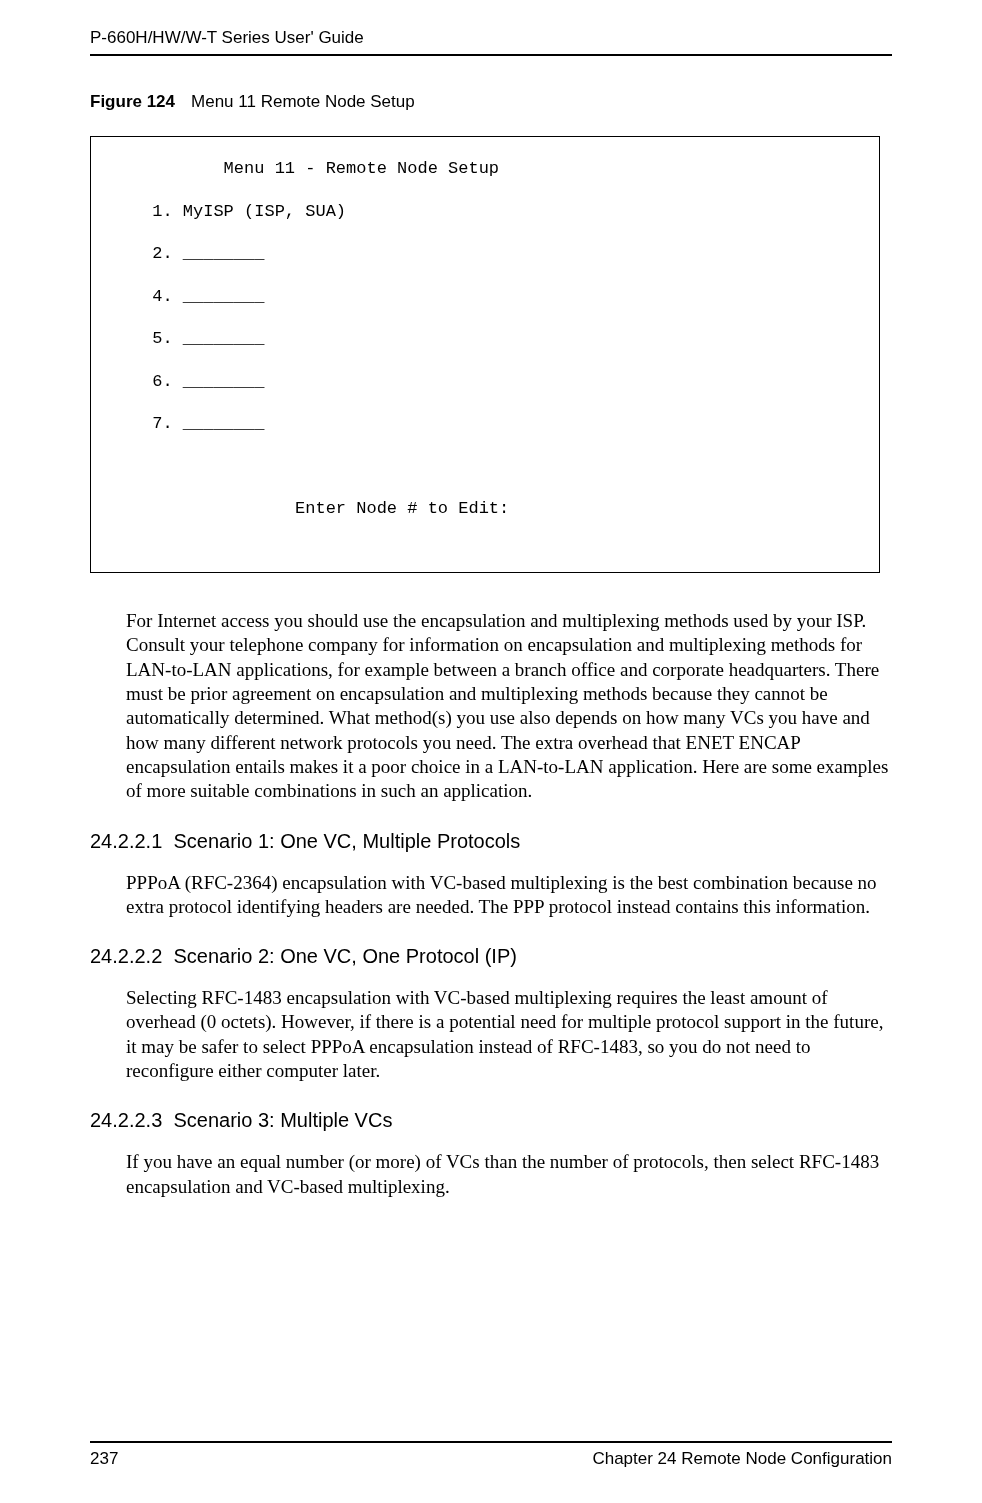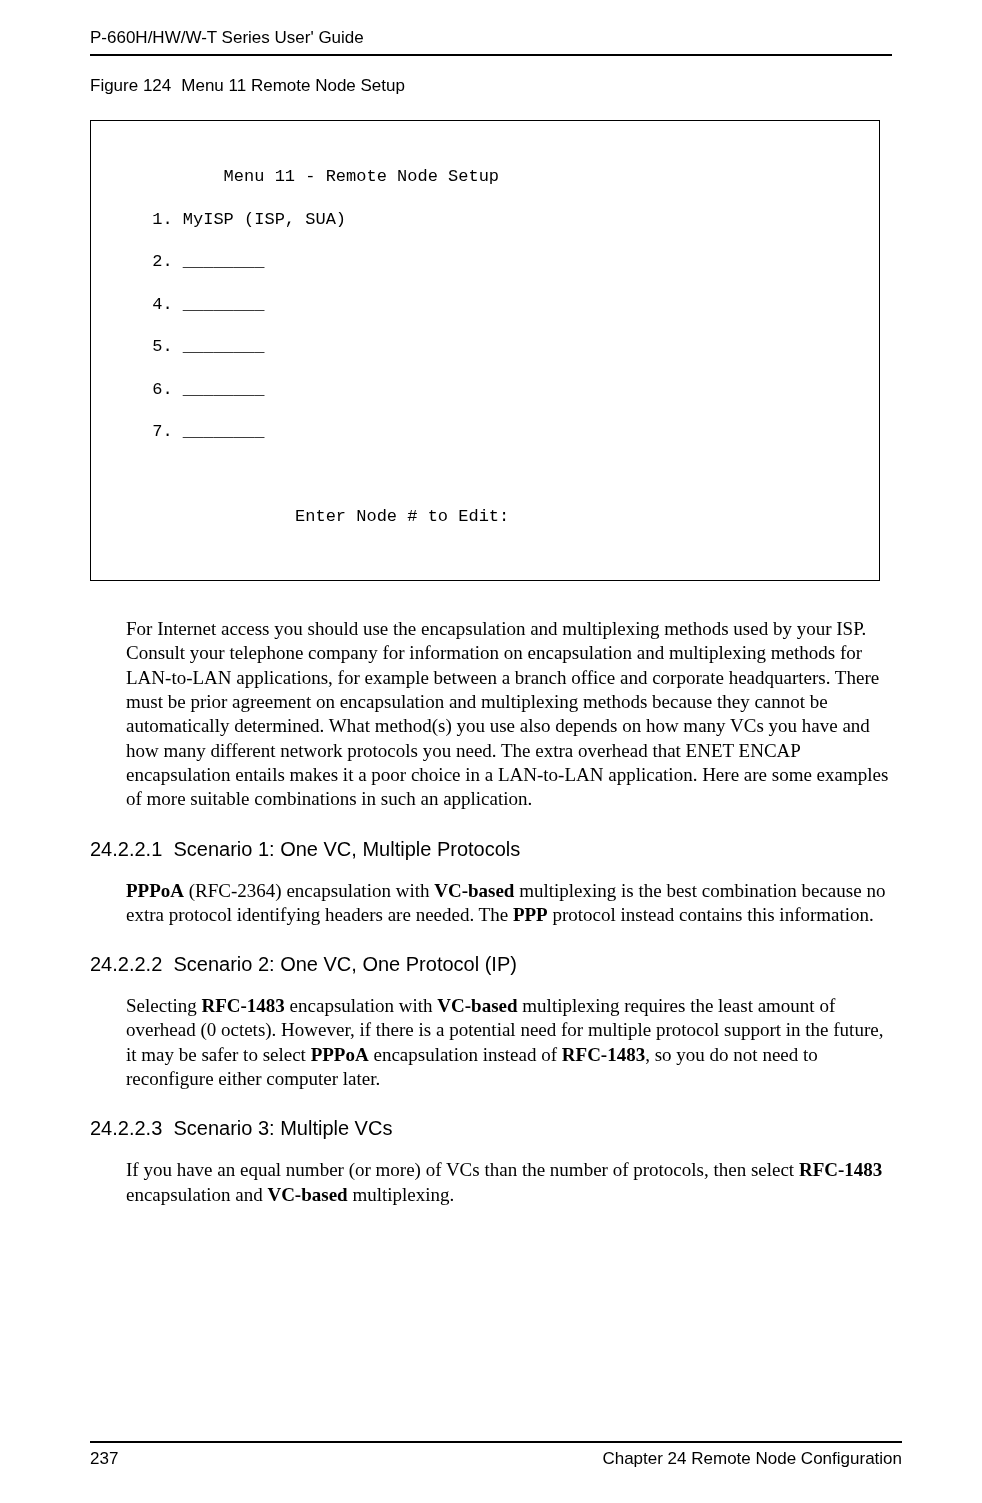--- a/index.html
+++ b/index.html
@@ -16,34 +16,34 @@
     box-sizing: border-box;
     padding: 28px 90px 40px 90px;
     position: relative;
   }
   .running-head {
     font-size: 17px;
     font-family: Arial, Helvetica, sans-serif;
     color: #000;
     border-bottom: 2px solid #000;
     padding-bottom: 6px;
-    margin-bottom: 20px;
+    margin-bottom: 36px;
   }
   .fig-caption {
     font-family: Arial, Helvetica, sans-serif;
     font-size: 17px;
     margin-bottom: 24px;
   }
   .fig-caption .fig-label {
-    font-weight: normal;
-    margin-right: 10px;
+    font-weight: bold;
+    margin-right: 16px;
   }
   .terminal-box {
     border: 1.5px solid #000;
-    padding: 24px 0 10px 0;
+    padding: 0 0 10px 0;
     margin: 0 12px 36px 0;
     font-family: "Courier New", Courier, monospace;
     font-size: 17px;
     line-height: 1.25;
     white-space: pre;
   }
   .terminal-line {
     white-space: pre;
   }
   h2.sec {
@@ -59,25 +59,25 @@
     margin: 26px 0 18px 0;
   }
   .body-block {
     margin-left: 32px;
   }
   p.body {
     font-size: 19px;
     line-height: 1.28;
     margin: 0 0 4px 4px;
   }
-  b { font-weight: bold; }
+  b { font-weight: normal; }
   .footer {
     position: absolute;
     left: 90px;
-    right: 80px;
+    right: 90px;
     bottom: 34px;
     border-top: 2px solid #000;
     padding-top: 6px;
     display: flex;
     justify-content: space-between;
     font-family: Arial, Helvetica, sans-serif;
     font-size: 17px;
   }
 </style>
 </head>

